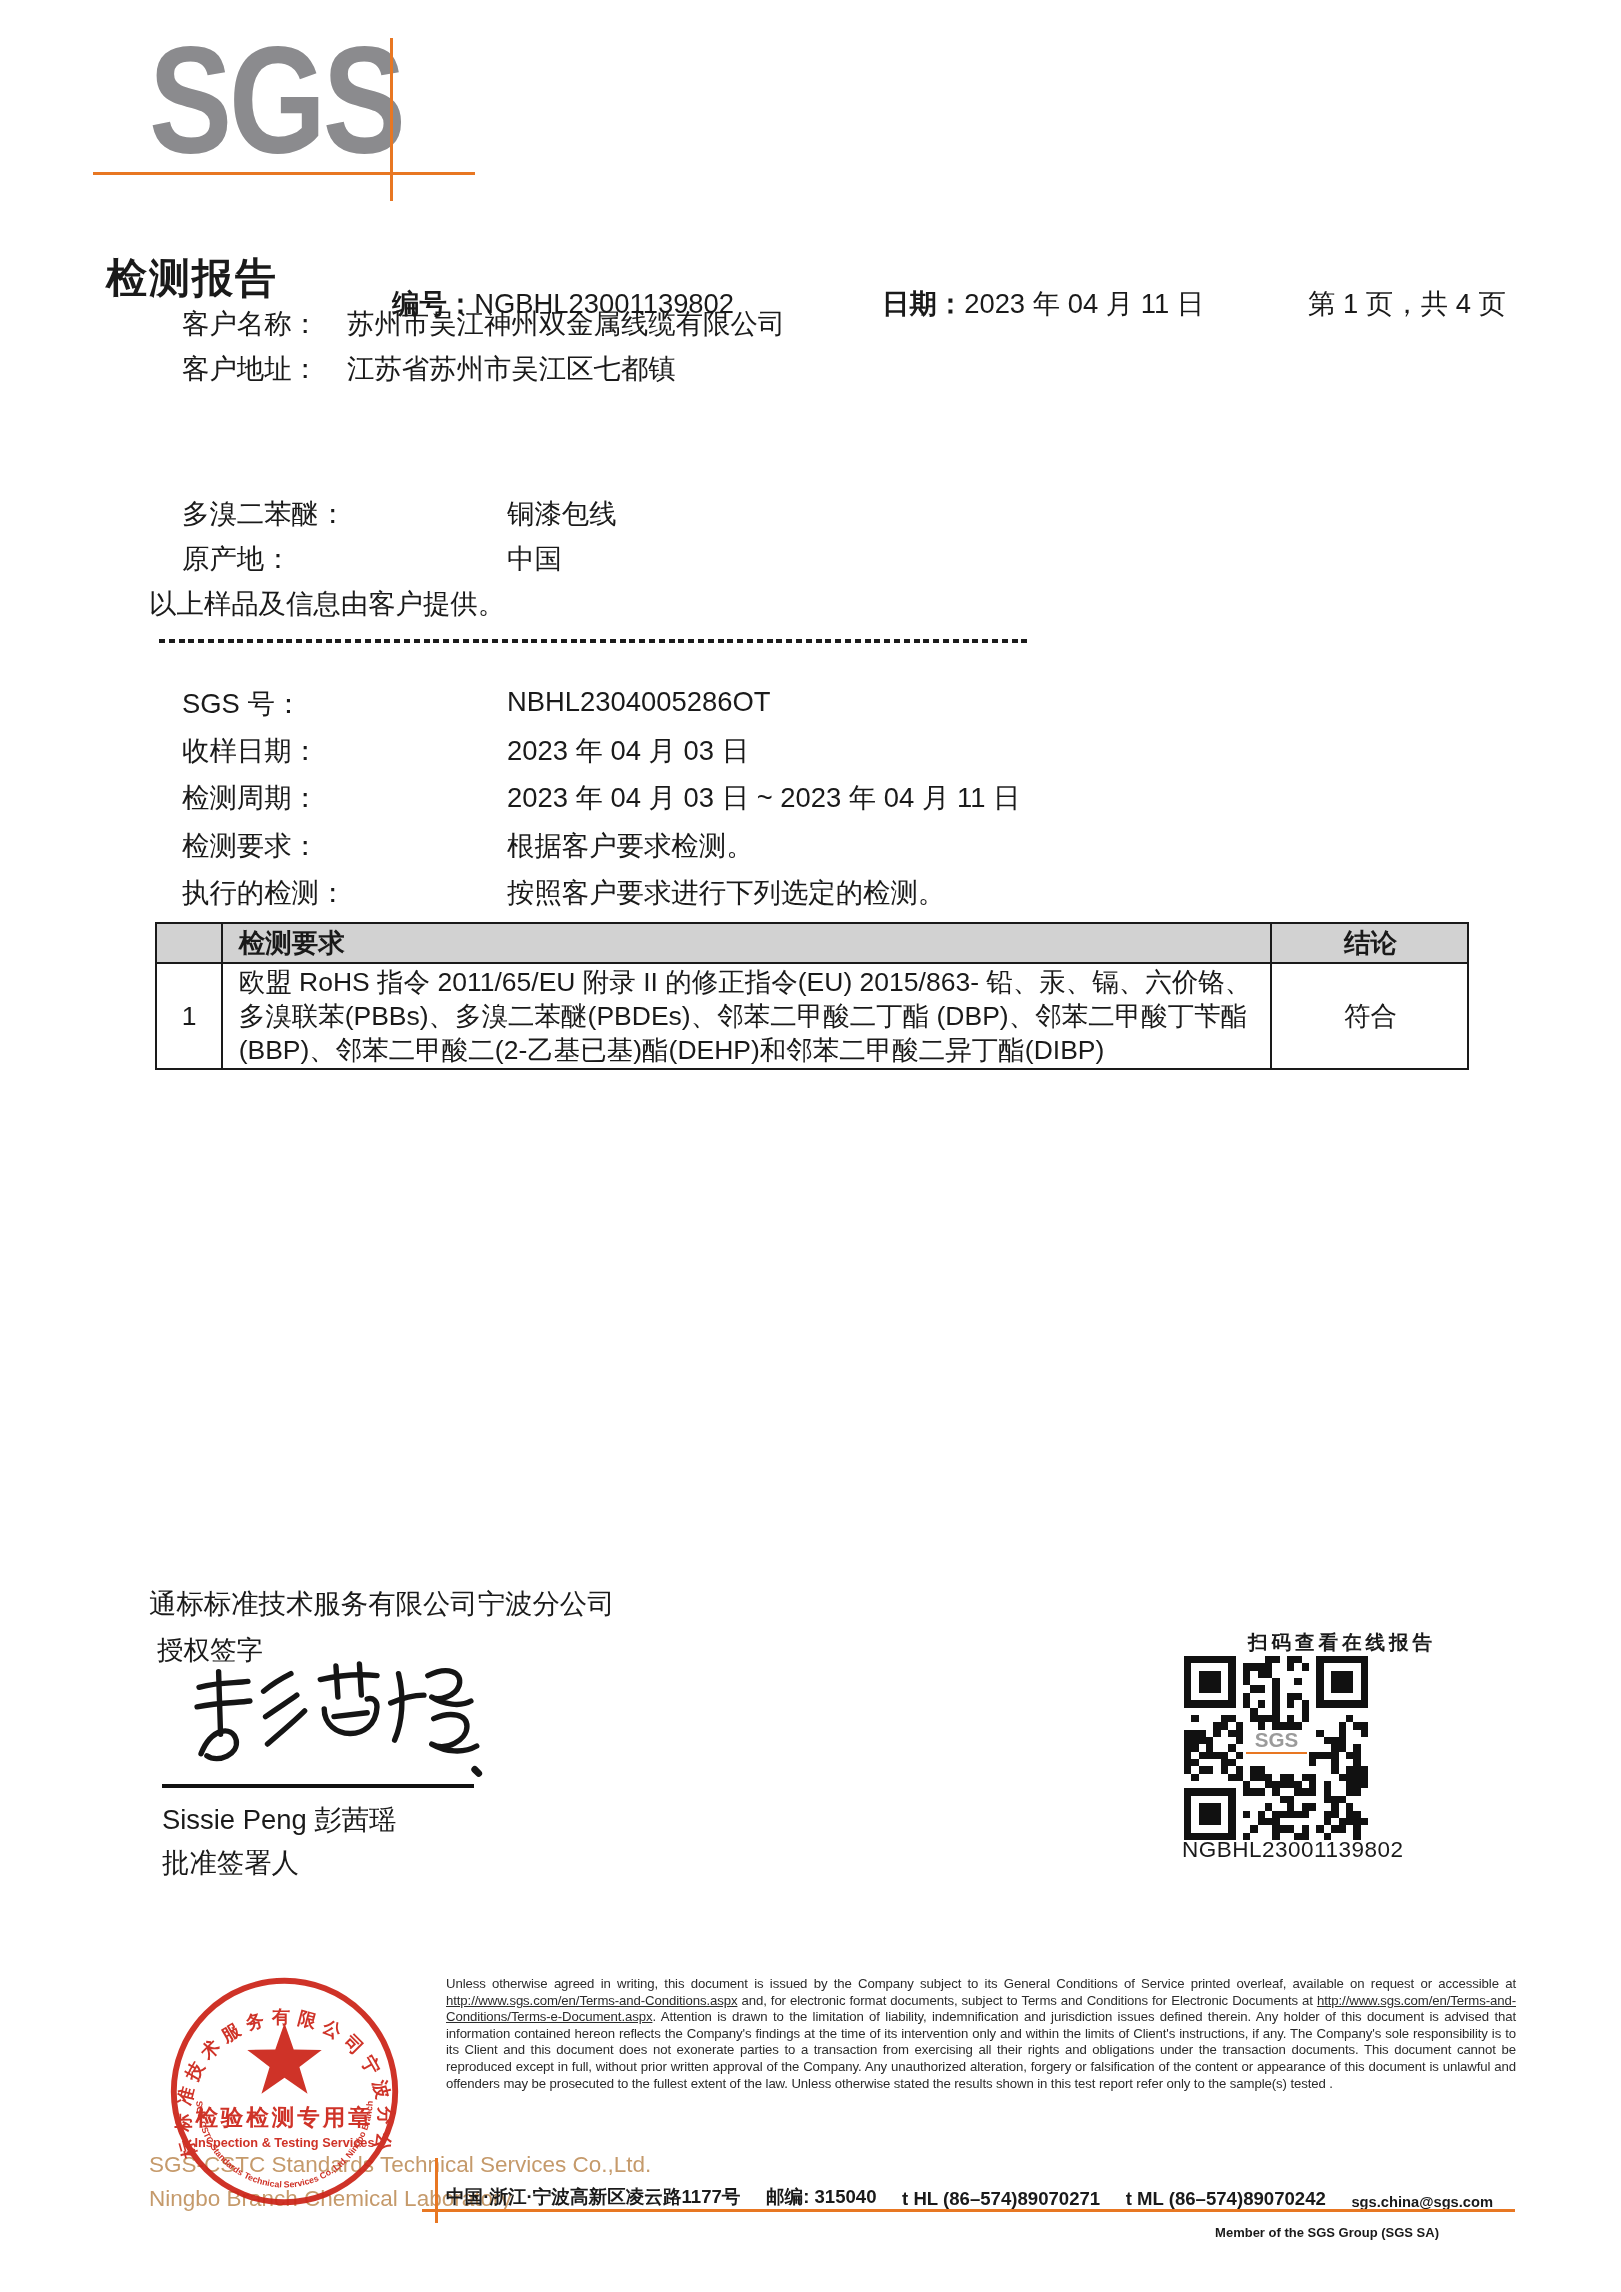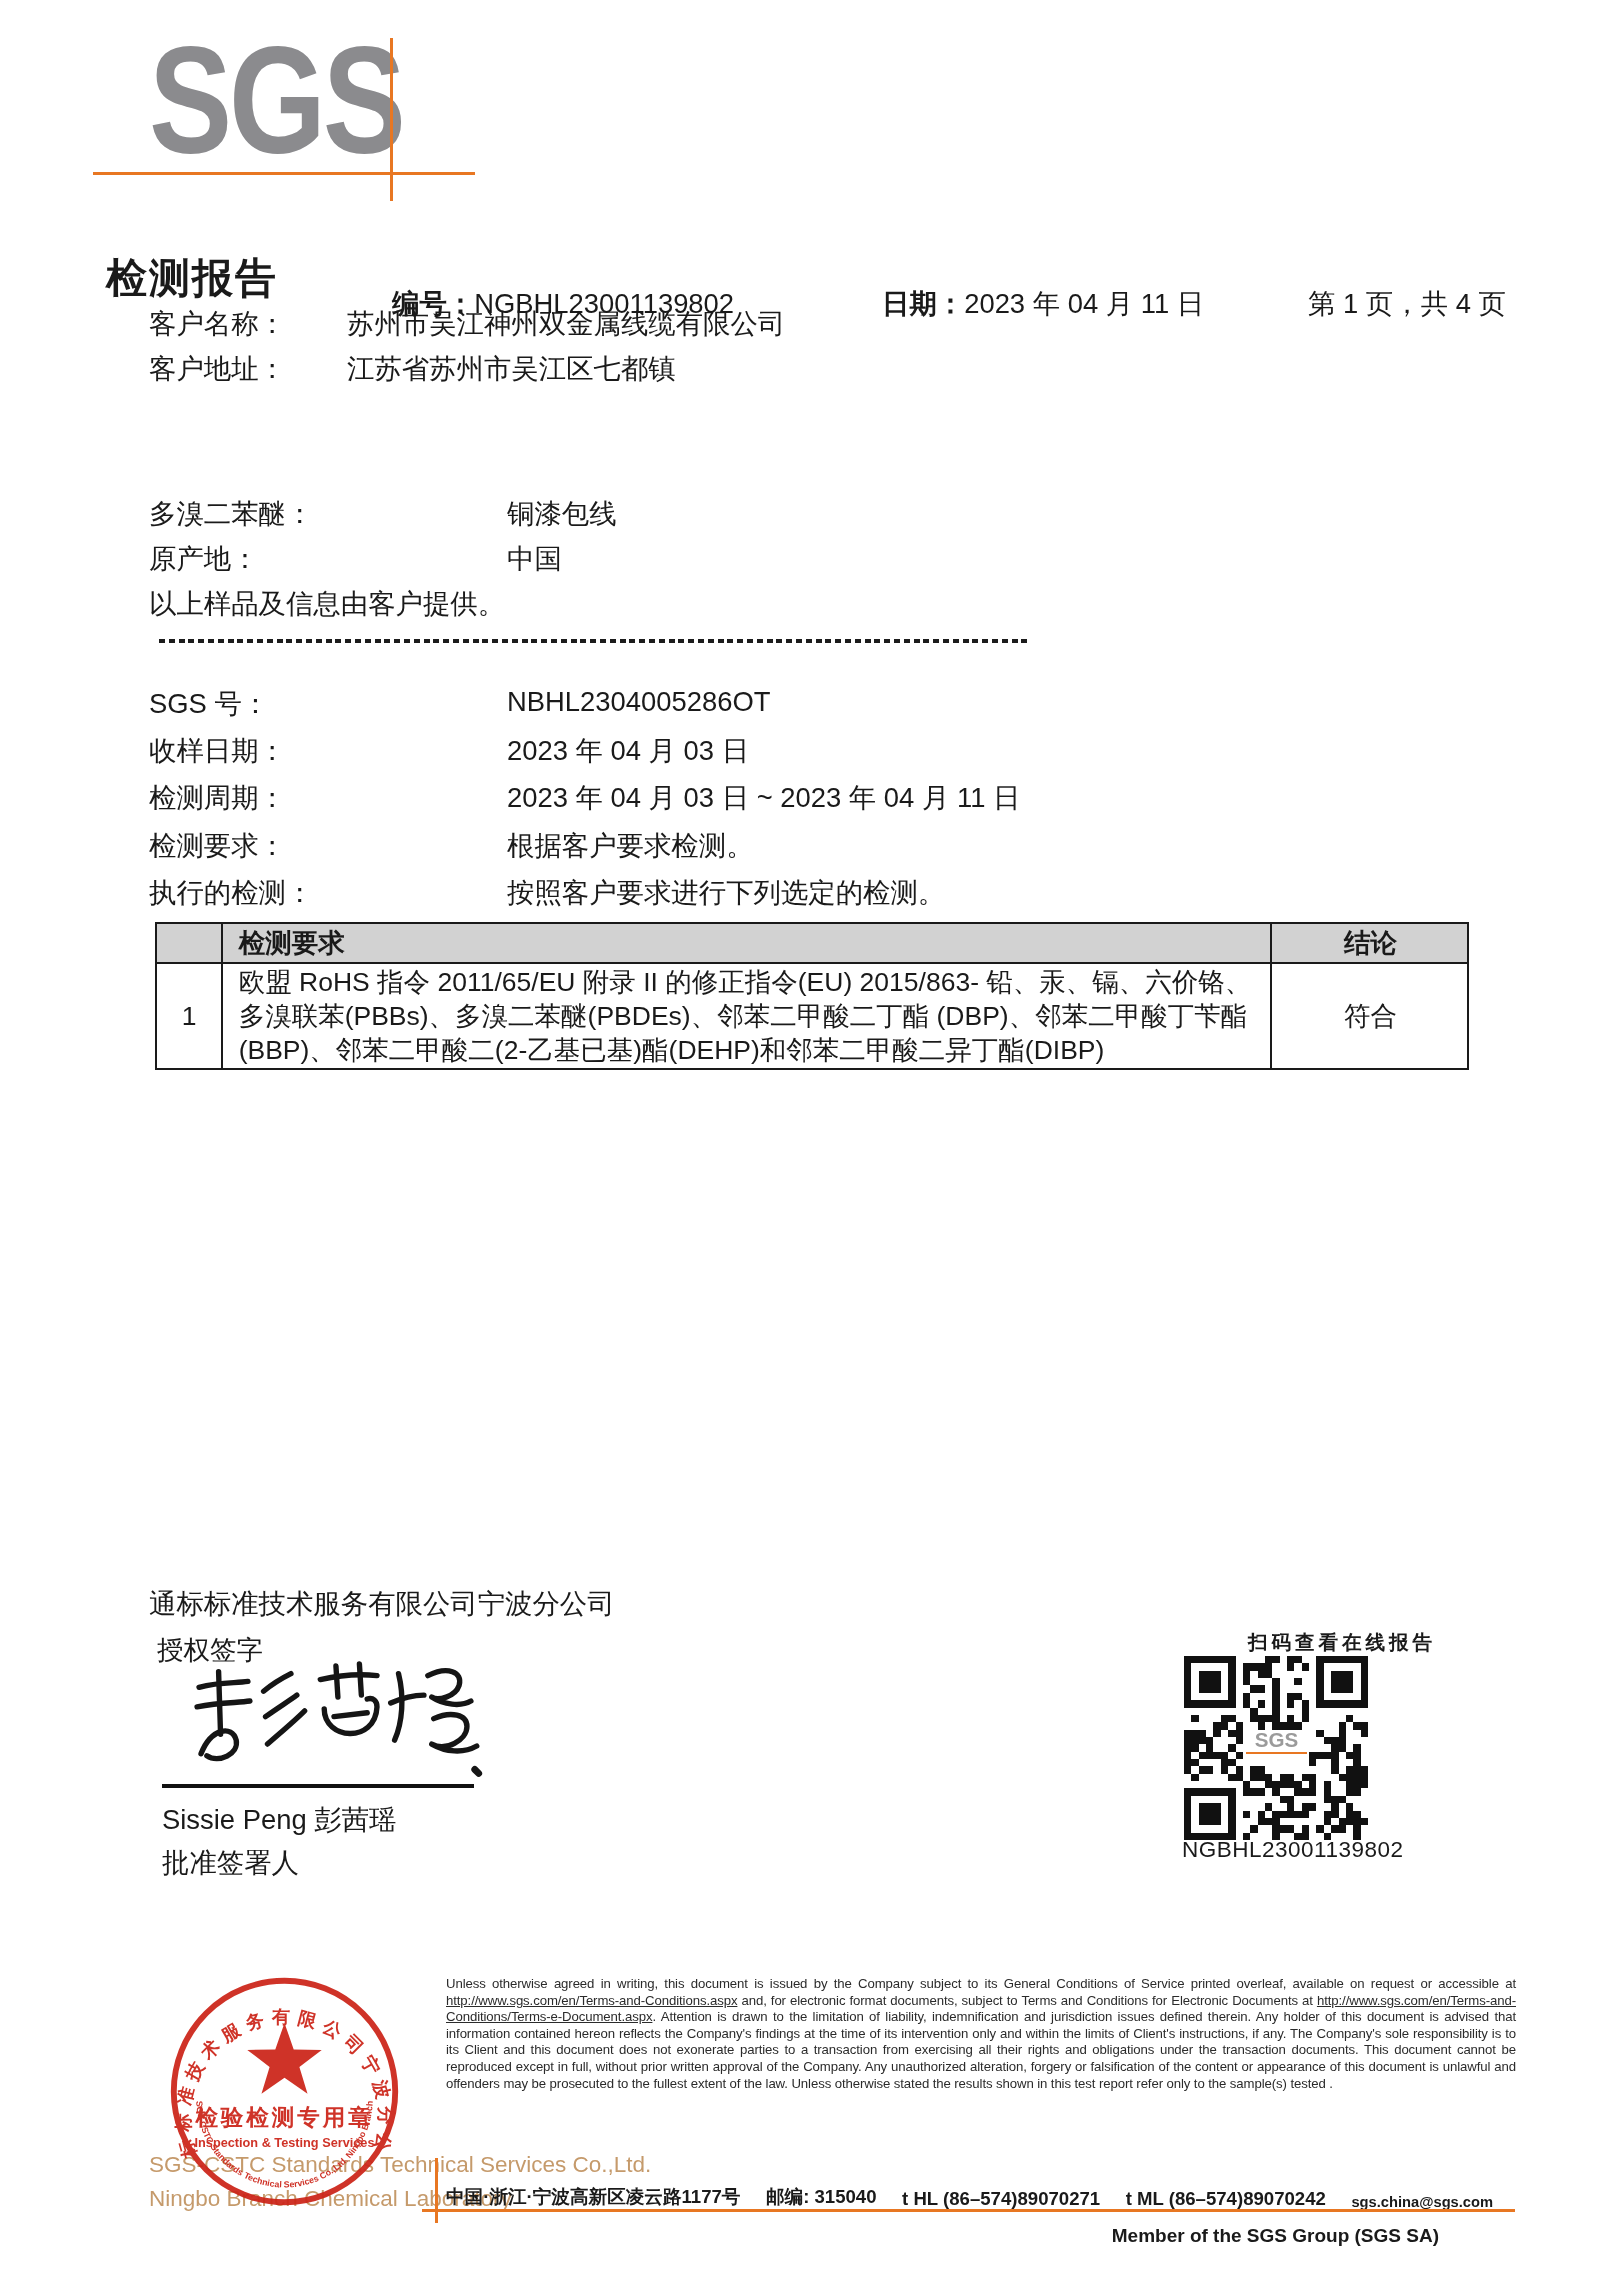--- a/index.html
+++ b/index.html
@@ -16,21 +16,21 @@
   
   .report-title { position:absolute; left:106px; top:251px; font-size:41px; font-weight:800; letter-spacing:2px; }
   .hdr-line { position:absolute; top:265px; font-size:27.4px;margin-top:21px; }
   .hdr-no    { left:392px; }
   .hdr-date  { left:882px; }
   .hdr-page  { left:1308px; }
   .hdr-label { font-weight:700; }
 
   
   .frow { position:absolute; left:149px; font-size:27.4px; }
-  .frow .lab { display:inline-block; }
+  .frow .lab { display:inline-block;margin-left:33px; }
   .frow .val { position:absolute; white-space:nowrap; }
   .val-c { left:198px; }   
   .val-s { left:358px; }   
 
   .dashes { position:absolute; left:159px; top:639px; width:870px; height:3.9px;
     background:repeating-linear-gradient(90deg,#1c1c1c 0 5.9px,transparent 5.9px 9.8px); }
 
   
   .rtable { position:absolute; left:155px; top:922px; width:1314px; border:2.9px solid #1a1a1a; }
   .trow { display:grid; grid-template-columns:66px 1049px 197px; }
@@ -70,21 +70,21 @@
   
   .ft-vline { position:absolute; left:435px; top:2158px; width:2.9px; height:65px; background:#e87722; }
   .ft-hline { position:absolute; left:422px; top:2209px; width:1093px; height:2.9px; background:#e87722; }
   .ft-en { position:absolute; left:446px; top:2162px; width:1070px; font-size:14.7px; font-weight:700; display:flex; }
   .ft-en .tel { margin-left:27.4px; }
   .ft-en .web { margin-left:auto; }
   .ft-cn { position:absolute; left:446px; top:2184px; width:1070px; font-size:18.6px; font-weight:700;
     display:flex; align-items:flex-end; }
   .ft-cn .seg { margin-right:25.5px; }
   .ft-cn .small { font-size:14.7px; }
-  .ft-member { position:absolute; right:182px; top:2225px; font-size:19px; font-weight:700;padding-left:40px; }
+  .ft-member { position:absolute; right:182px; top:2225px; font-size:13px; font-weight:700;padding-left:40px; }
 </style>
 </head>
 <body>
 
 <div class="page">
 
   <div class="logo-text">SGS</div>
   <div class="logo-hline"></div>
   <div class="logo-vline"></div>
 

